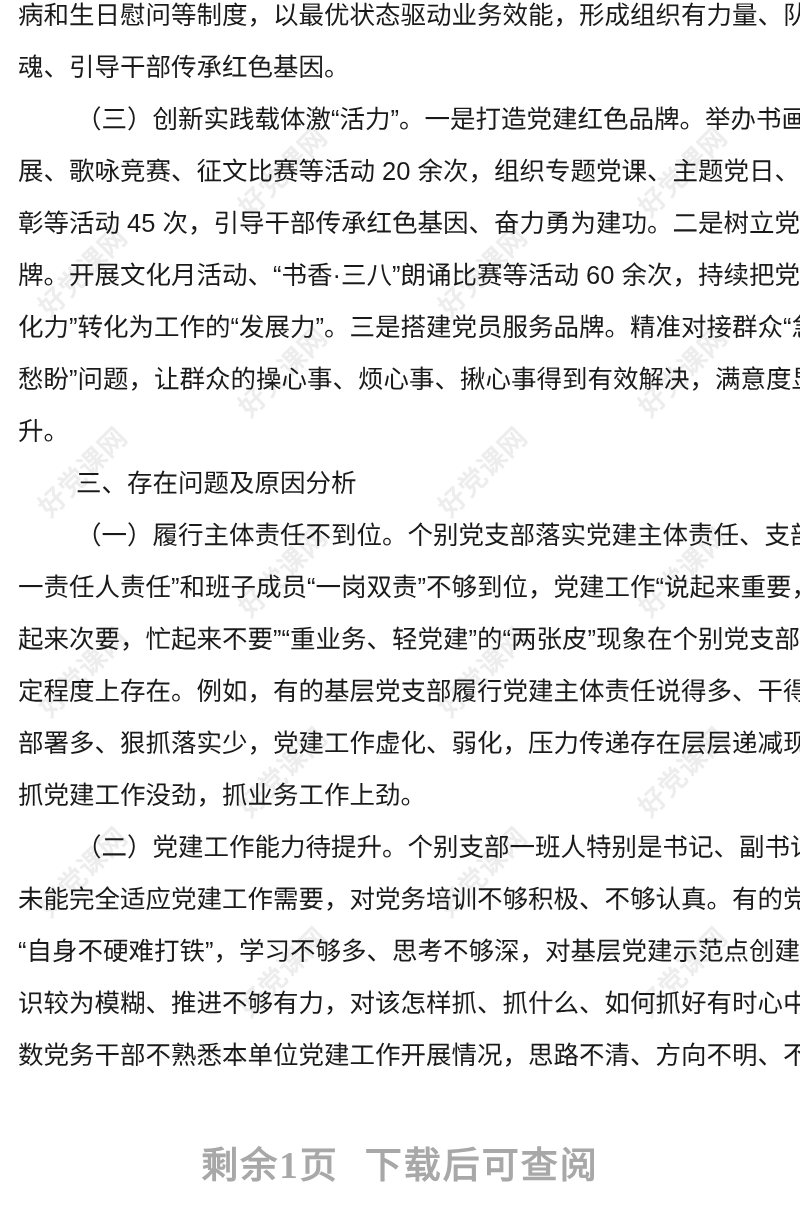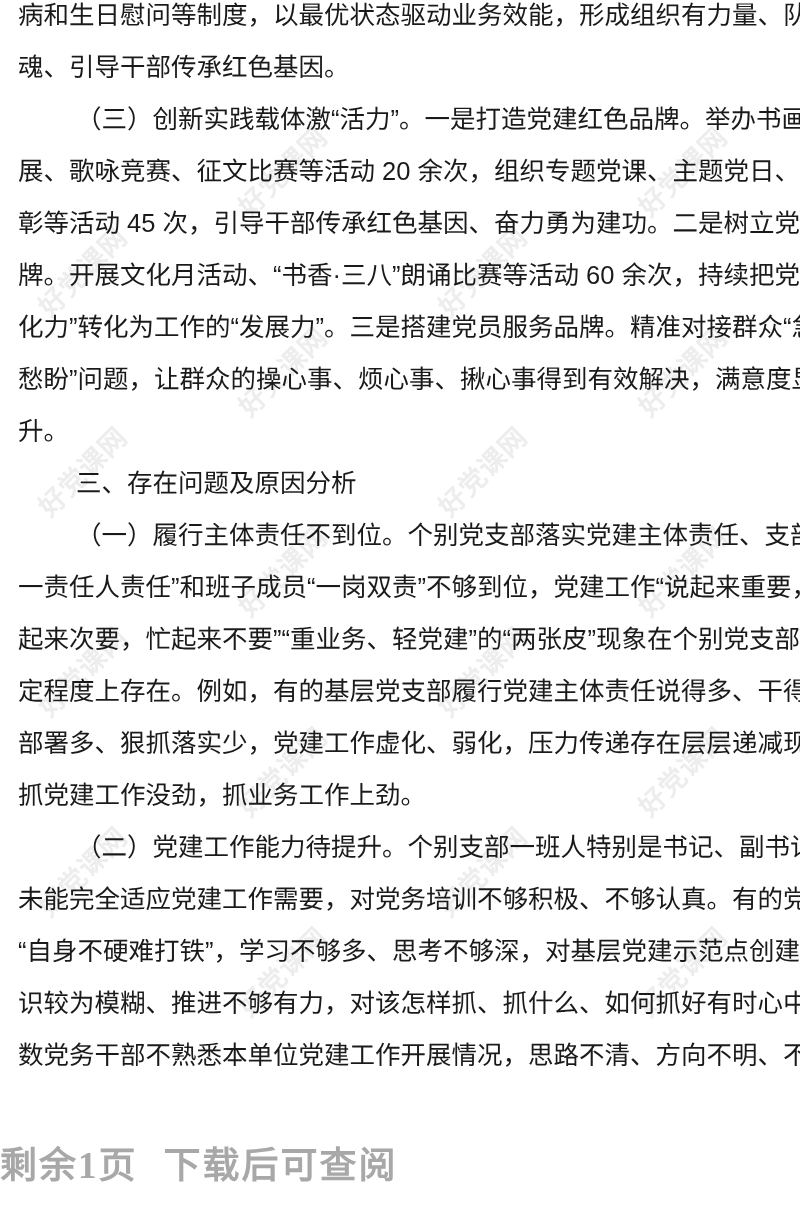--- a/index.html
+++ b/index.html
@@ -66,20 +66,21 @@
     margin-top: -11px;
   }
 
   
   .footer-notice {
     position: absolute;
     left: 0;
     right: 0;
     bottom: 42px;
     z-index: 2;
+    text-align: center;
     color: #a8a8a8;
     font-family: "Liberation Serif", "DejaVu Serif", serif;
     font-weight: 700;
     font-size: 37px;
     letter-spacing: 2px;
     user-select: none;
   }
   .footer-notice .gap {
     display: inline-block;
     width: 26px;

